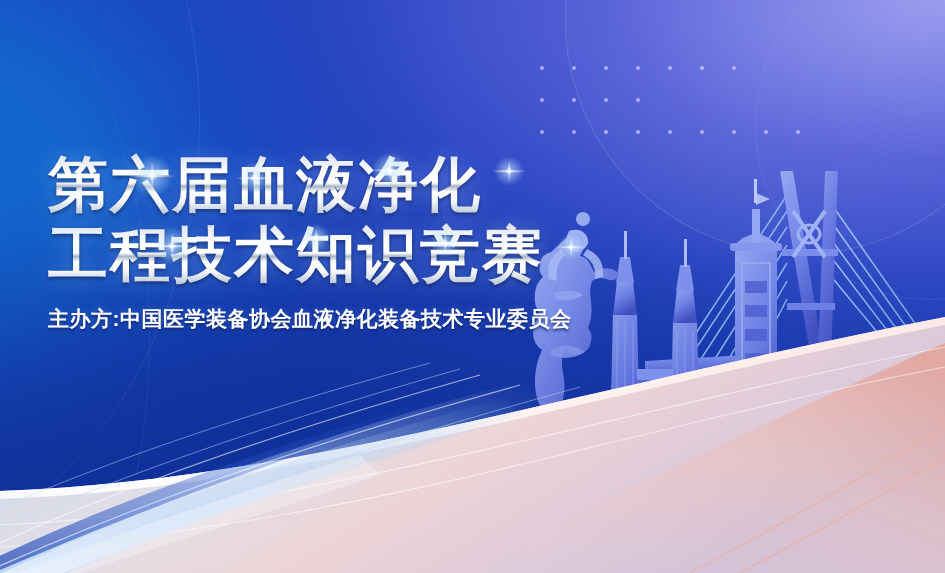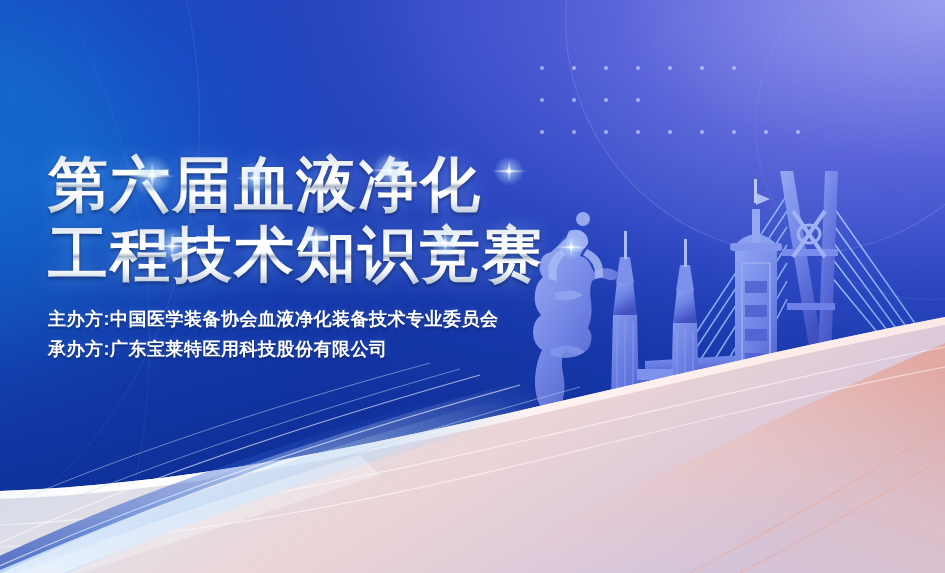--- a/index.html
+++ b/index.html
@@ -108,21 +108,21 @@
     background-clip:text;
     color:transparent;
     -webkit-text-fill-color:transparent;
     filter:drop-shadow(0 2px 2px rgba(4,20,70,.55)) drop-shadow(0 0 10px rgba(150,195,255,.35));
     position:relative;
   }
 
   .sub-line{
     font-family:"Liberation Sans", sans-serif;
     font-weight:bold;
-    font-size:18px;
+    font-size:21px;
     line-height:30px;
     letter-spacing:.5px;
     color:#ffffff;
     white-space:nowrap;
     text-shadow:0 2px 3px rgba(6,26,84,.75), 0 0 7px rgba(120,170,255,.35);
   }
   .subs{ margin-top:14px; }
 
   
   .sparkle{
@@ -377,21 +377,20 @@
     </svg>
   </div>
 
   <div class="text-block">
 
     <div class="title-line">第六届血液净化</div>
     <div class="title-line">工程技术知识竞赛</div>
 
     <div class="subs">
       <div class="sub-line">主办方:中国医学装备协会血液净化装备技术专业委员会</div>
-      <div class="sub-line">承办方:广东宝莱特医用科技股份有限公司</div>
     </div>
   </div>
 
   <div class="sparkle" style="left:128px; top:152px; width:48px; height:48px;"></div>
   <div class="sparkle" style="left:236px; top:160px; width:36px; height:36px;"></div>
   <div class="sparkle" style="left:370px; top:150px; width:40px; height:40px;"></div>
   <div class="sparkle" style="left:492px; top:154px; width:34px; height:34px;"></div>
   <div class="sparkle" style="left:150px; top:224px; width:44px; height:44px;"></div>
   <div class="sparkle" style="left:300px; top:222px; width:32px; height:32px;"></div>
   <div class="sparkle" style="left:428px; top:226px; width:34px; height:34px;"></div>

